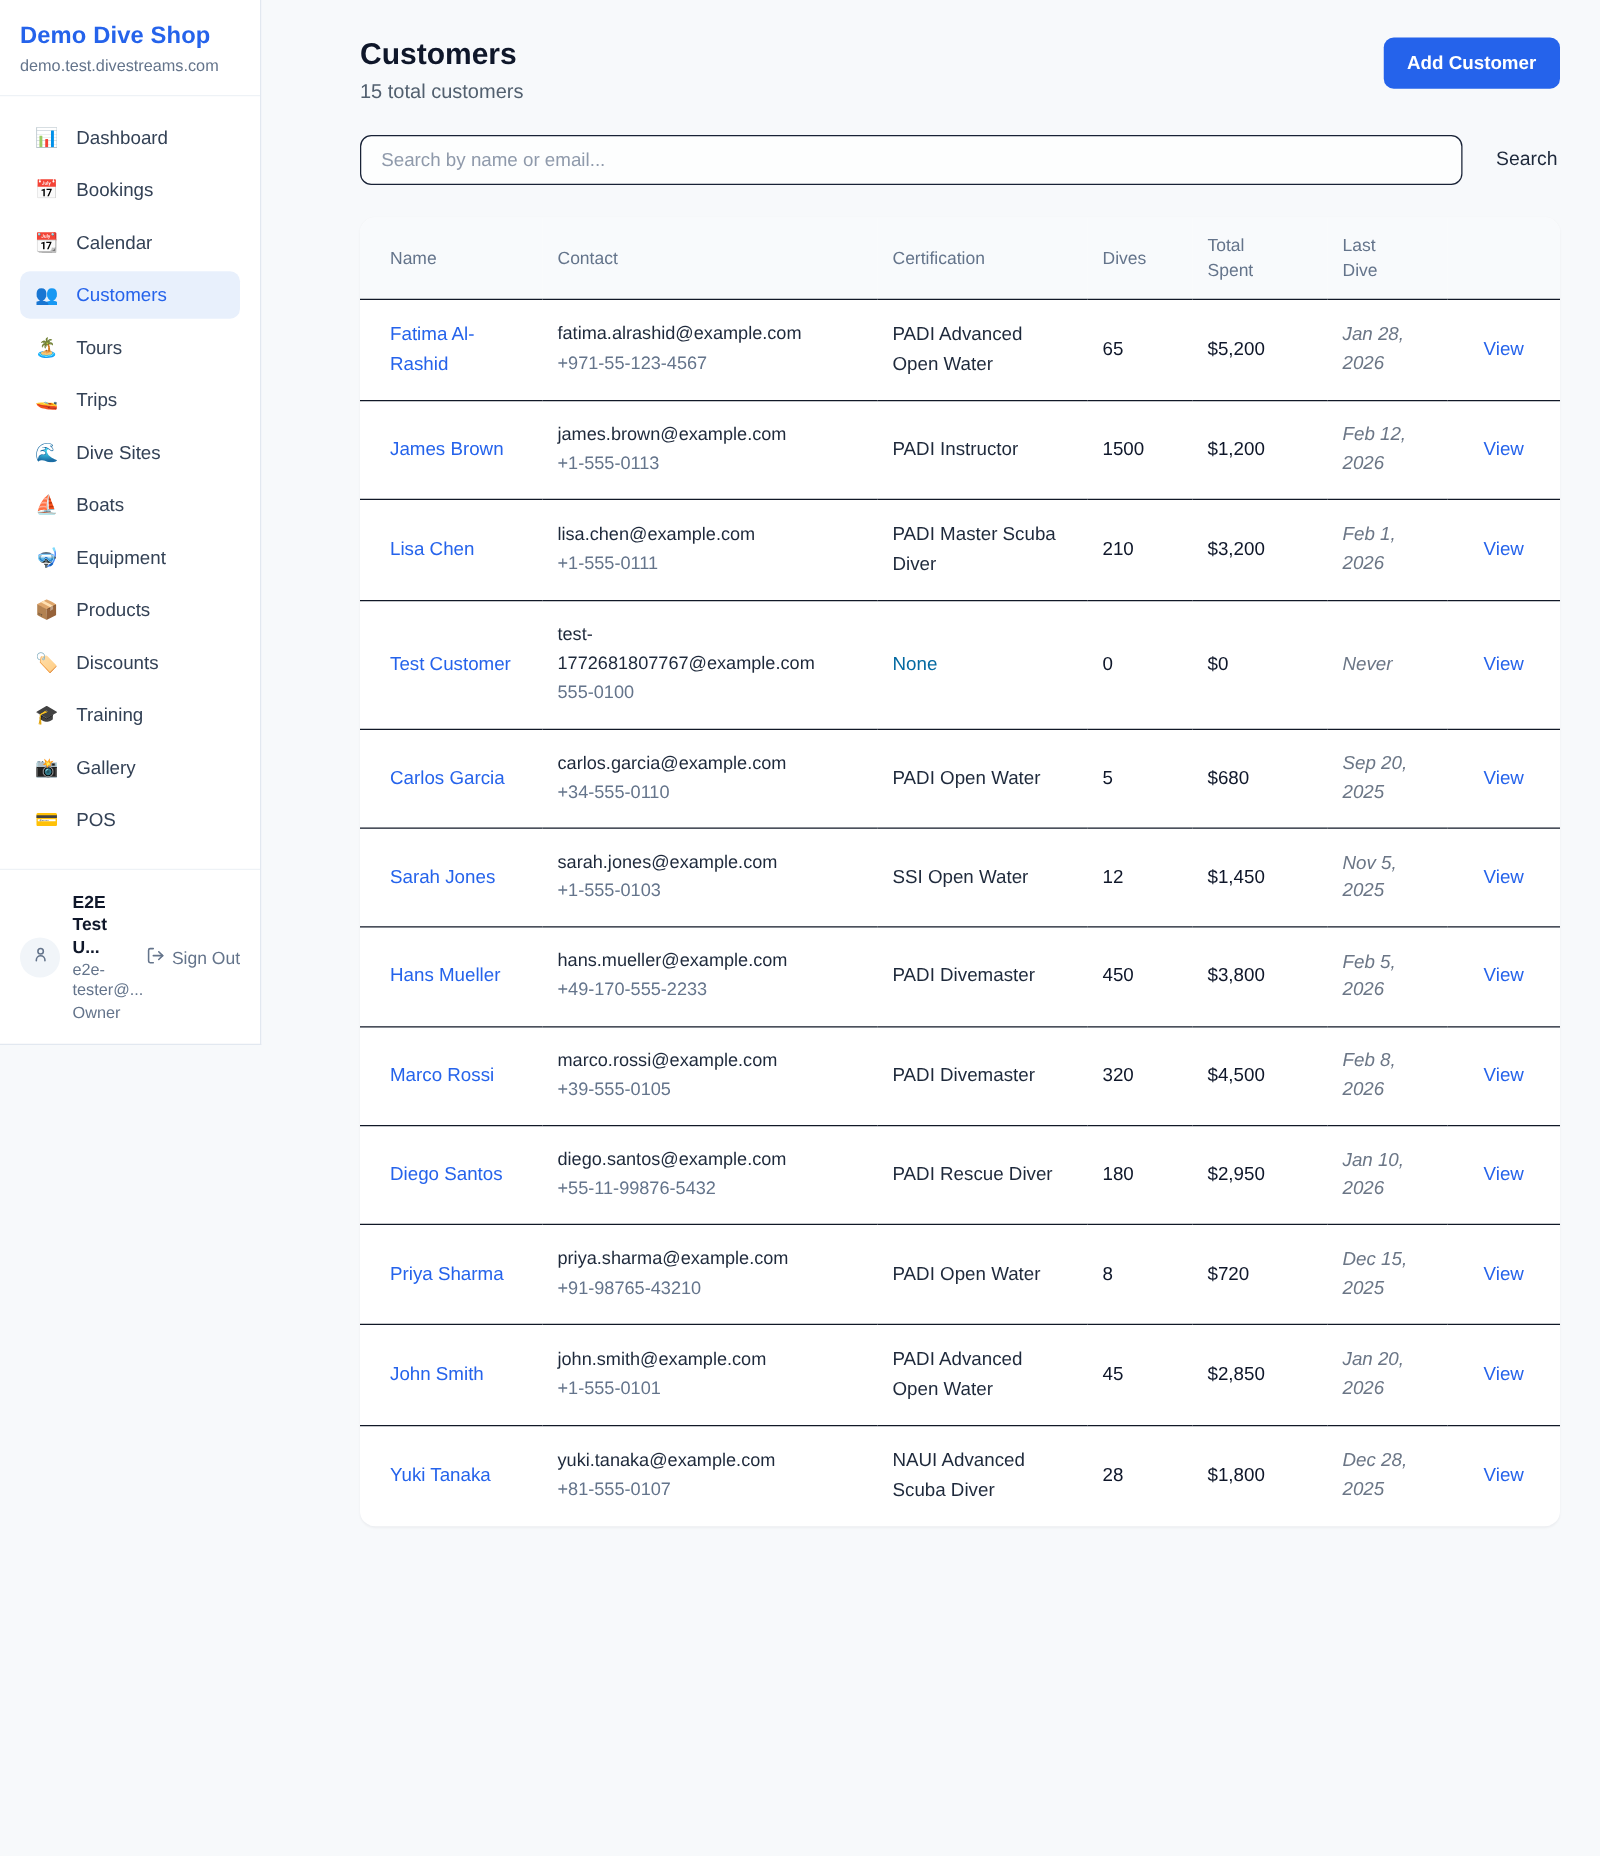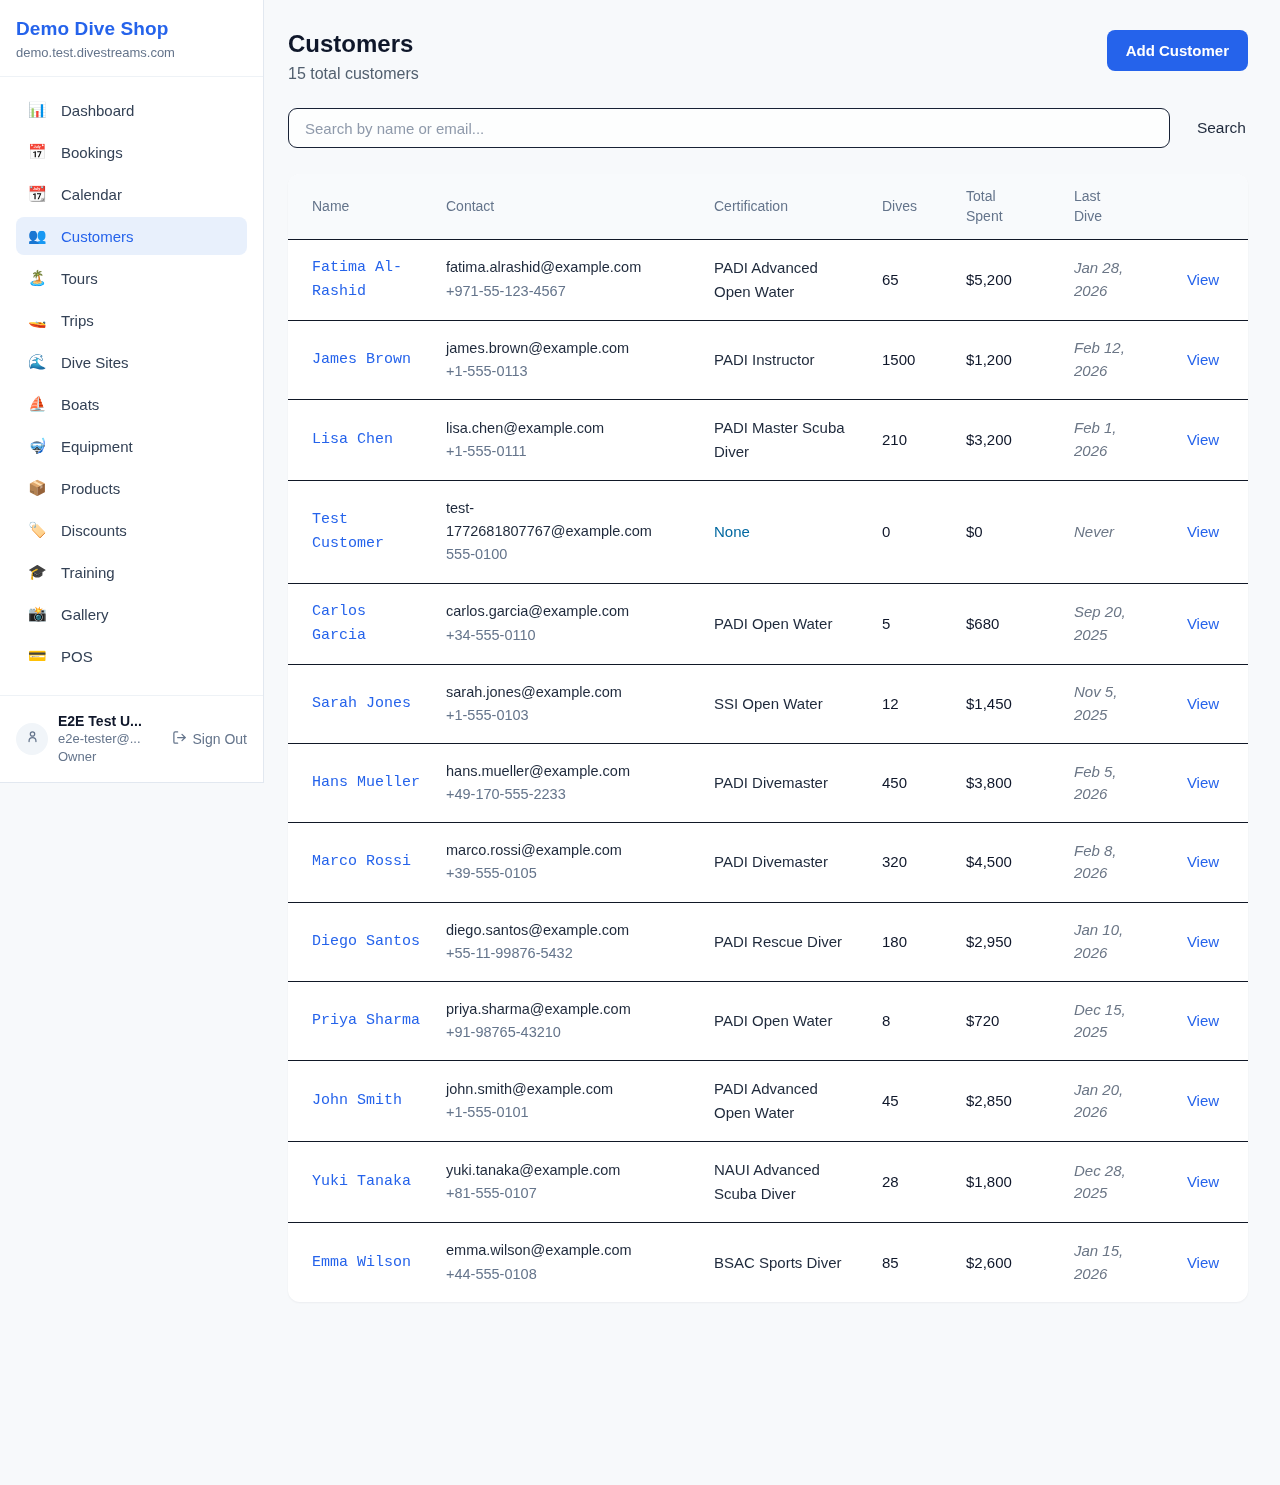--- a/index.html
+++ b/index.html
@@ -9,21 +9,21 @@
     background: #f7f9fb;
     font-family: "Liberation Sans", sans-serif;
     color: #0f172a;
     position: relative;
   }
 
   
   .sidebar {
     position: absolute;
     top: 0; left: 0;
-    width: 264px;
+    width: 209px;
     background: #ffffff;
     border-right: 1px solid #e2e8f0;
     border-bottom: 1px solid #e2e8f0;
     display: flex;
     flex-direction: column;
   }
   .sidebar-header {
     padding: 18px 16px 16px 16px;
     border-bottom: 1px solid #eef2f6;
   }
@@ -152,21 +152,21 @@
   }
   thead th:first-child { padding-left: 24px; }
   thead th .wrap { display: block; width: min-content; white-space: pre-line; }
   tbody td {
     border-top: 1px solid #111827;
     padding: 16px 12px;
     font-size: 15px;
     vertical-align: middle;
     line-height: 1.6;
   }
-  tbody td:first-child { padding-left: 24px; font-family: Liberation Mono, monospace; }
+  tbody td:first-child { padding-left: 24px; }
   td.c-name { color: #2563eb; font-weight: 500; }
   td.c-contact .email { color: #1e293b; font-size: 14.5px; overflow-wrap: break-word; max-width: 208px; }
   td.c-contact .phone { color: #64748b; font-size: 14.5px; }
   td.c-cert { color: #1e293b; }
   td.c-cert.muted { color: #0369a1; }
   td.c-dives, td.c-spent { color: #0f172a; }
   td.c-last { color: #6b7686; line-height: 1.5; font-style: italic; }
   td.c-view { text-align: center; }
   td.c-view a { color: #2563eb; font-weight: 500; text-decoration: none; cursor: pointer; }
 </style>
@@ -441,28 +441,16 @@
             <td class="c-contact">
               <div class="email">yuki.tanaka@example.com</div>
               <div class="phone">+81-555-0107</div>
             </td>
             <td class="c-cert">NAUI Advanced Scuba Diver</td>
             <td class="c-dives">28</td>
             <td class="c-spent">$1,800</td>
             <td class="c-last">Dec 28, 2025</td>
             <td class="c-view"><a>View</a></td>
           </tr>
-          <tr>
-            <td class="c-name">Emma Wilson</td>
-            <td class="c-contact">
-              <div class="email">emma.wilson@example.com</div>
-              <div class="phone">+44-555-0108</div>
-            </td>
-            <td class="c-cert">BSAC Sports Diver</td>
-            <td class="c-dives">85</td>
-            <td class="c-spent">$2,600</td>
-            <td class="c-last">Jan 15, 2026</td>
-            <td class="c-view"><a>View</a></td>
-          </tr>
         </tbody>
     </table>
   </div>
 </main>
 
 </body></html>

